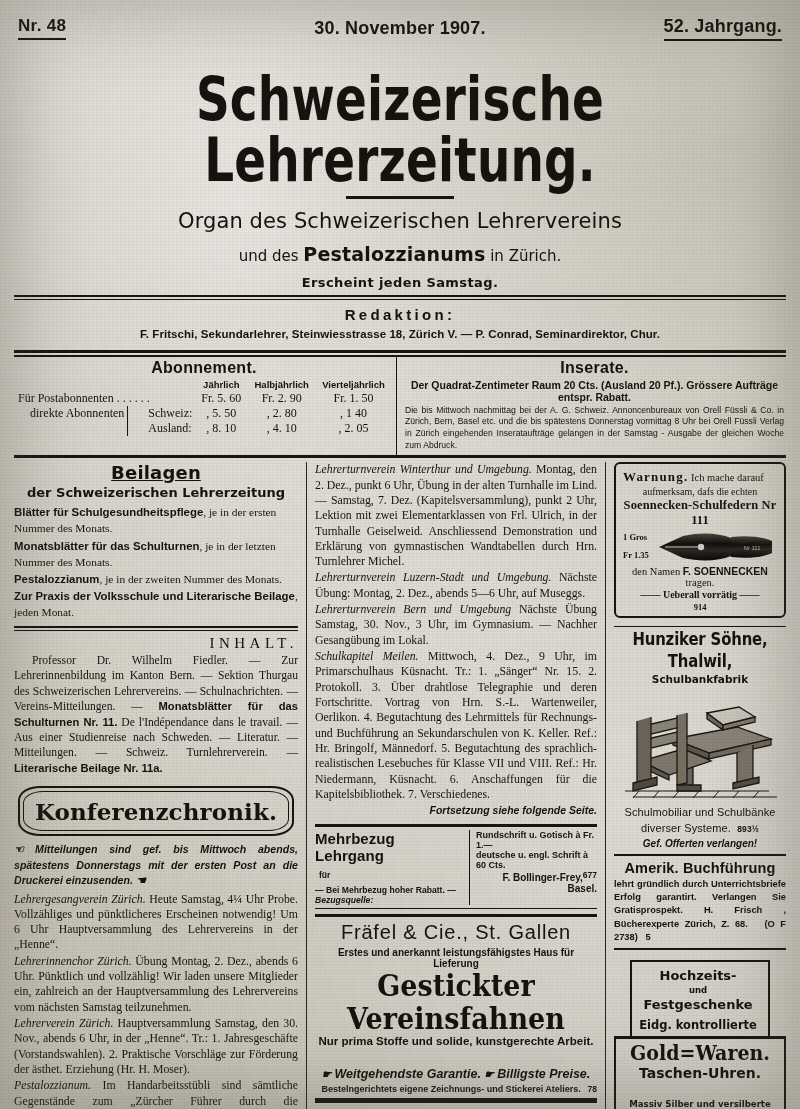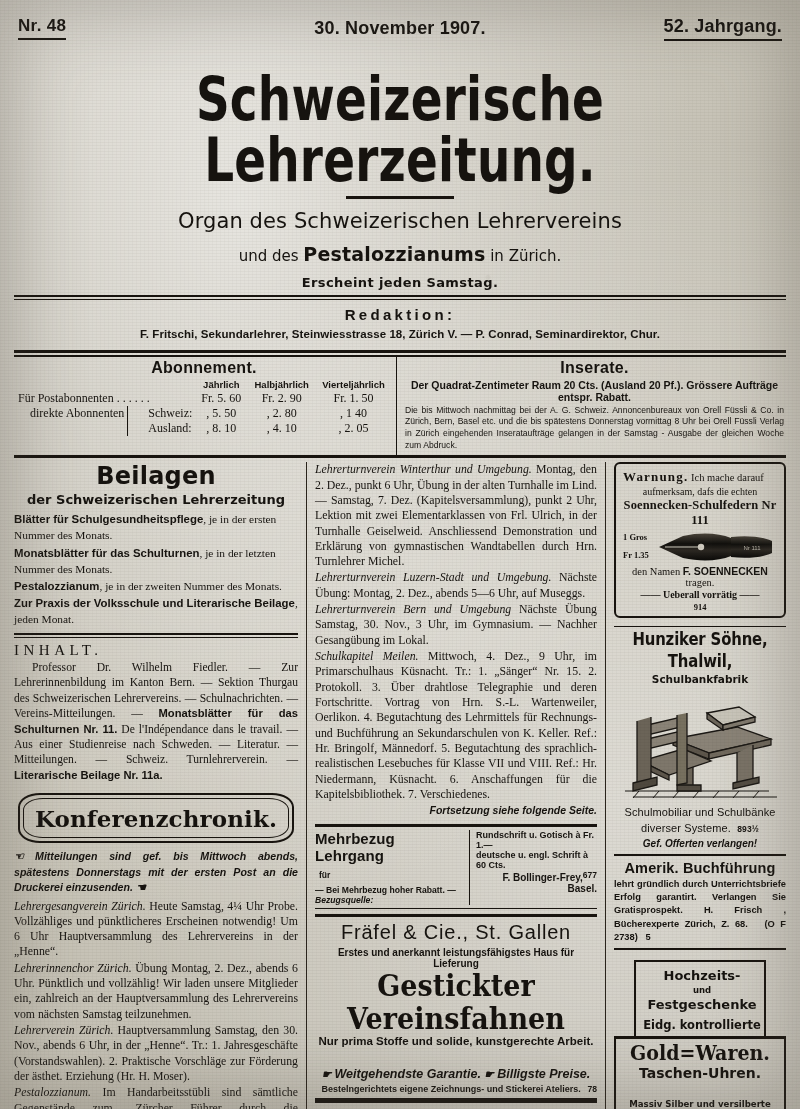--- a/index.html
+++ b/index.html
@@ -194,22 +194,23 @@
   }
   .col-l { width: 292px; box-sizing: border-box; padding-right: 8px; }
   .col-m { width: 300px; box-sizing: border-box; padding: 0 8px; border-left: 1.5px solid #2a241c; border-right: 1.5px solid #2a241c; }
   .col-r { flex: 1; box-sizing: border-box; padding-left: 8px; }
 
   
   .beil-title {
     text-align:center;
     font-family: "DejaVu Sans", sans-serif;
     font-weight: bold;
-    font-size: 24px;
+    font-size: 18px;
     letter-spacing: .01em;
+    text-decoration: underline;
   }
   .beil-sub {
     text-align:center;
     font-family: "DejaVu Sans", sans-serif;
     font-weight: bold;
     font-size: 13px;
     margin: 2px 0 4px 0;
   }
   .beil-item {
     font-family: "Liberation Serif", serif;
@@ -221,21 +222,21 @@
     font-family: "Liberation Sans", sans-serif;
     font-weight: bold;
     font-size: 11.4px;
   }
 
   .dbl-rule { margin: 5px 0 4px 0; }
   .dbl-rule > div:first-child { height: 2.5px; background:#18140f; }
   .dbl-rule > div:last-child { height: 1px; background:#18140f; margin-top: 2px; }
 
   .inhalt-title {
-    text-align:left;
+    text-align:right;
     font-family: "Liberation Serif", serif;
     font-size: 15px;
     letter-spacing: .30em;
     margin-bottom: 1px;
   }
   .inhalt-body {
     font-size: 11.6px;
     line-height: 1.33;
     text-align: justify;
     text-indent: 18px;
@@ -388,21 +389,21 @@
     font-family:"Liberation Sans", sans-serif;
   }
   .bu-1 { text-align:center; font-weight:bold; font-size:14.5px; letter-spacing:.01em;}
   .bu-2 { font-size:9.3px; font-weight:bold; line-height:1.42; text-align:justify; margin-top:2px;}
 
   .ad-gold { position:relative; margin-top:10px; }
   .gold-top {
     width: 124px; margin: 0 auto;
     border:2px solid #18140f;
     border-bottom:none;
-    padding: 6px 0 4px 4px;
+    padding: 6px 8px 4px 4px;
     text-align:center;
     font-family:"DejaVu Sans", sans-serif;
     background: transparent;
   }
   .g-1 { font-weight:bold; font-size:13px; }
   .g-und { font-size:8.5px; font-weight:bold; margin:2px 0;}
   .g-2 { font-weight:bold; font-size:13px; }
   .g-3 { font-weight:bold; font-size:11.5px; margin-top:6px;}
   .gold-mid {
     border:2px solid #18140f;

